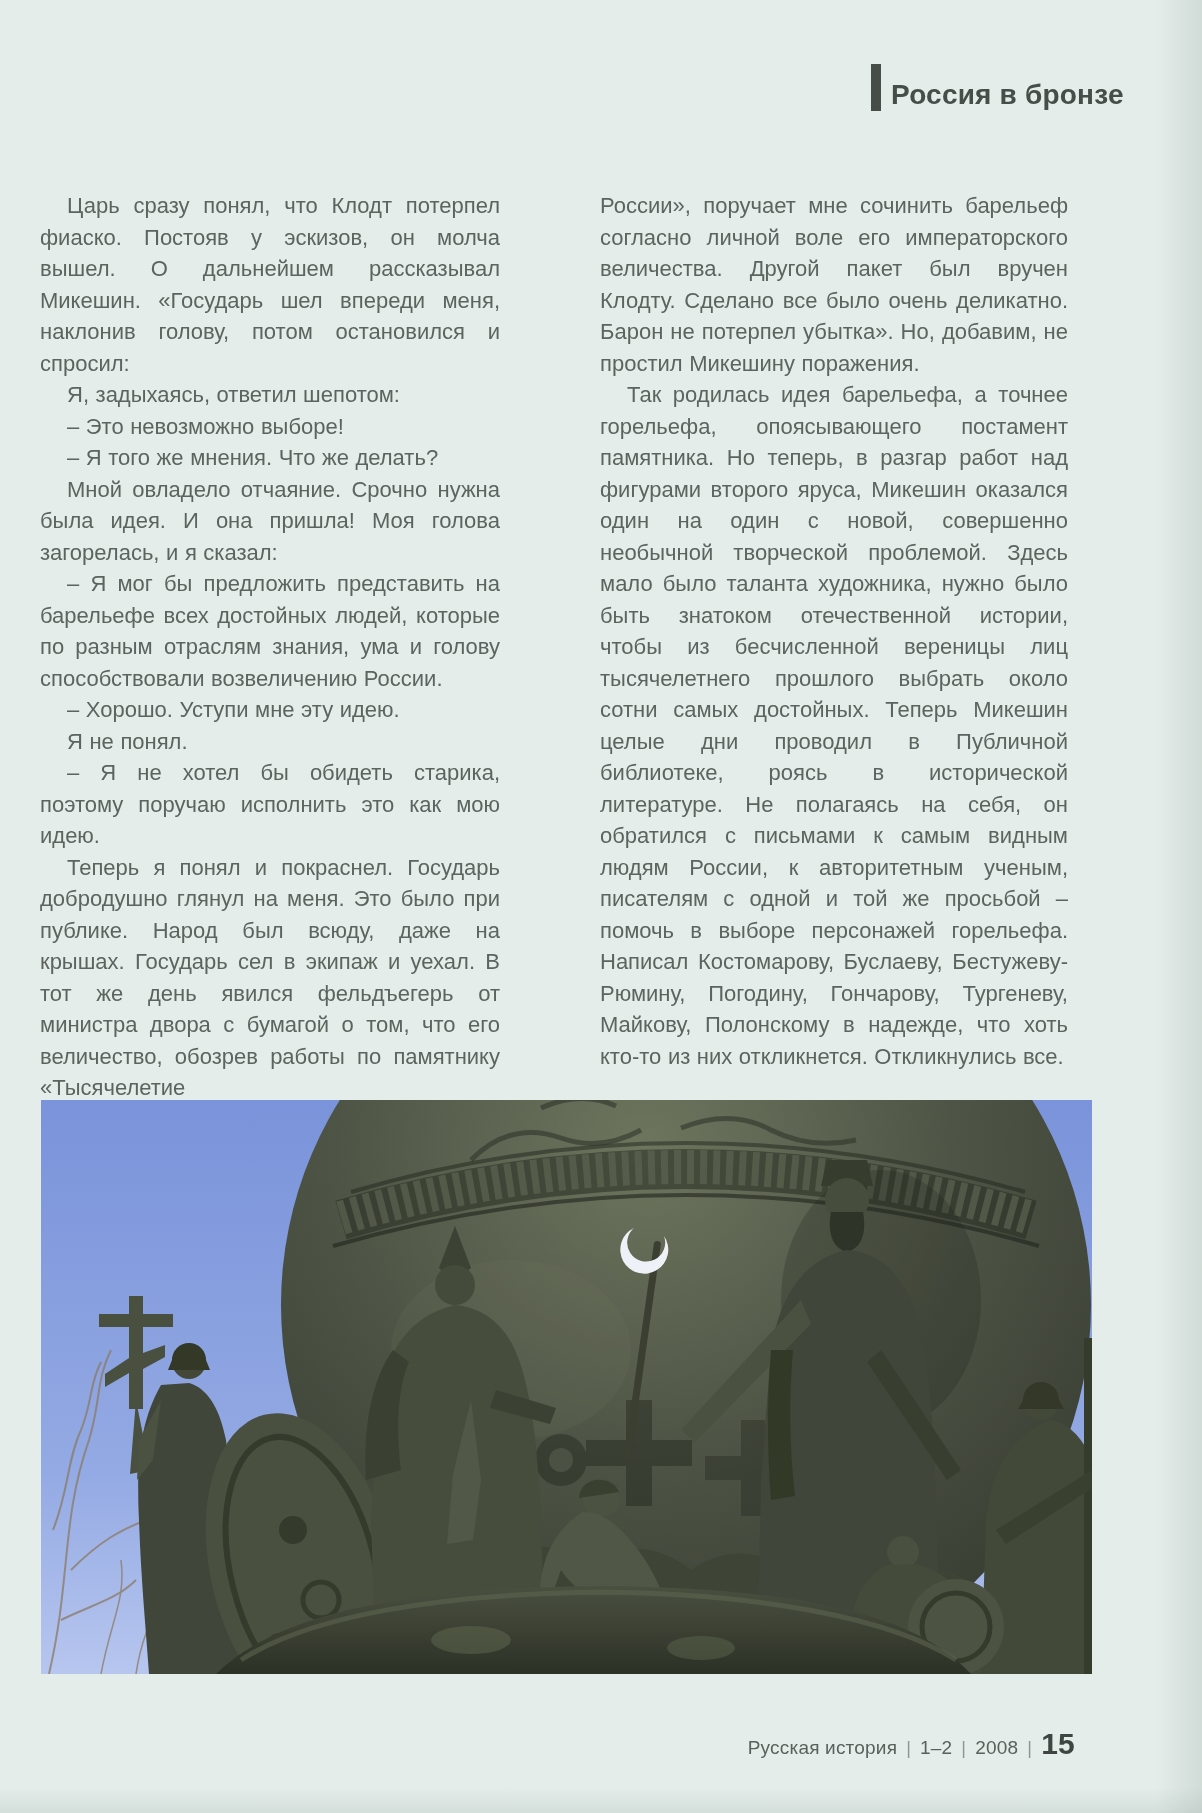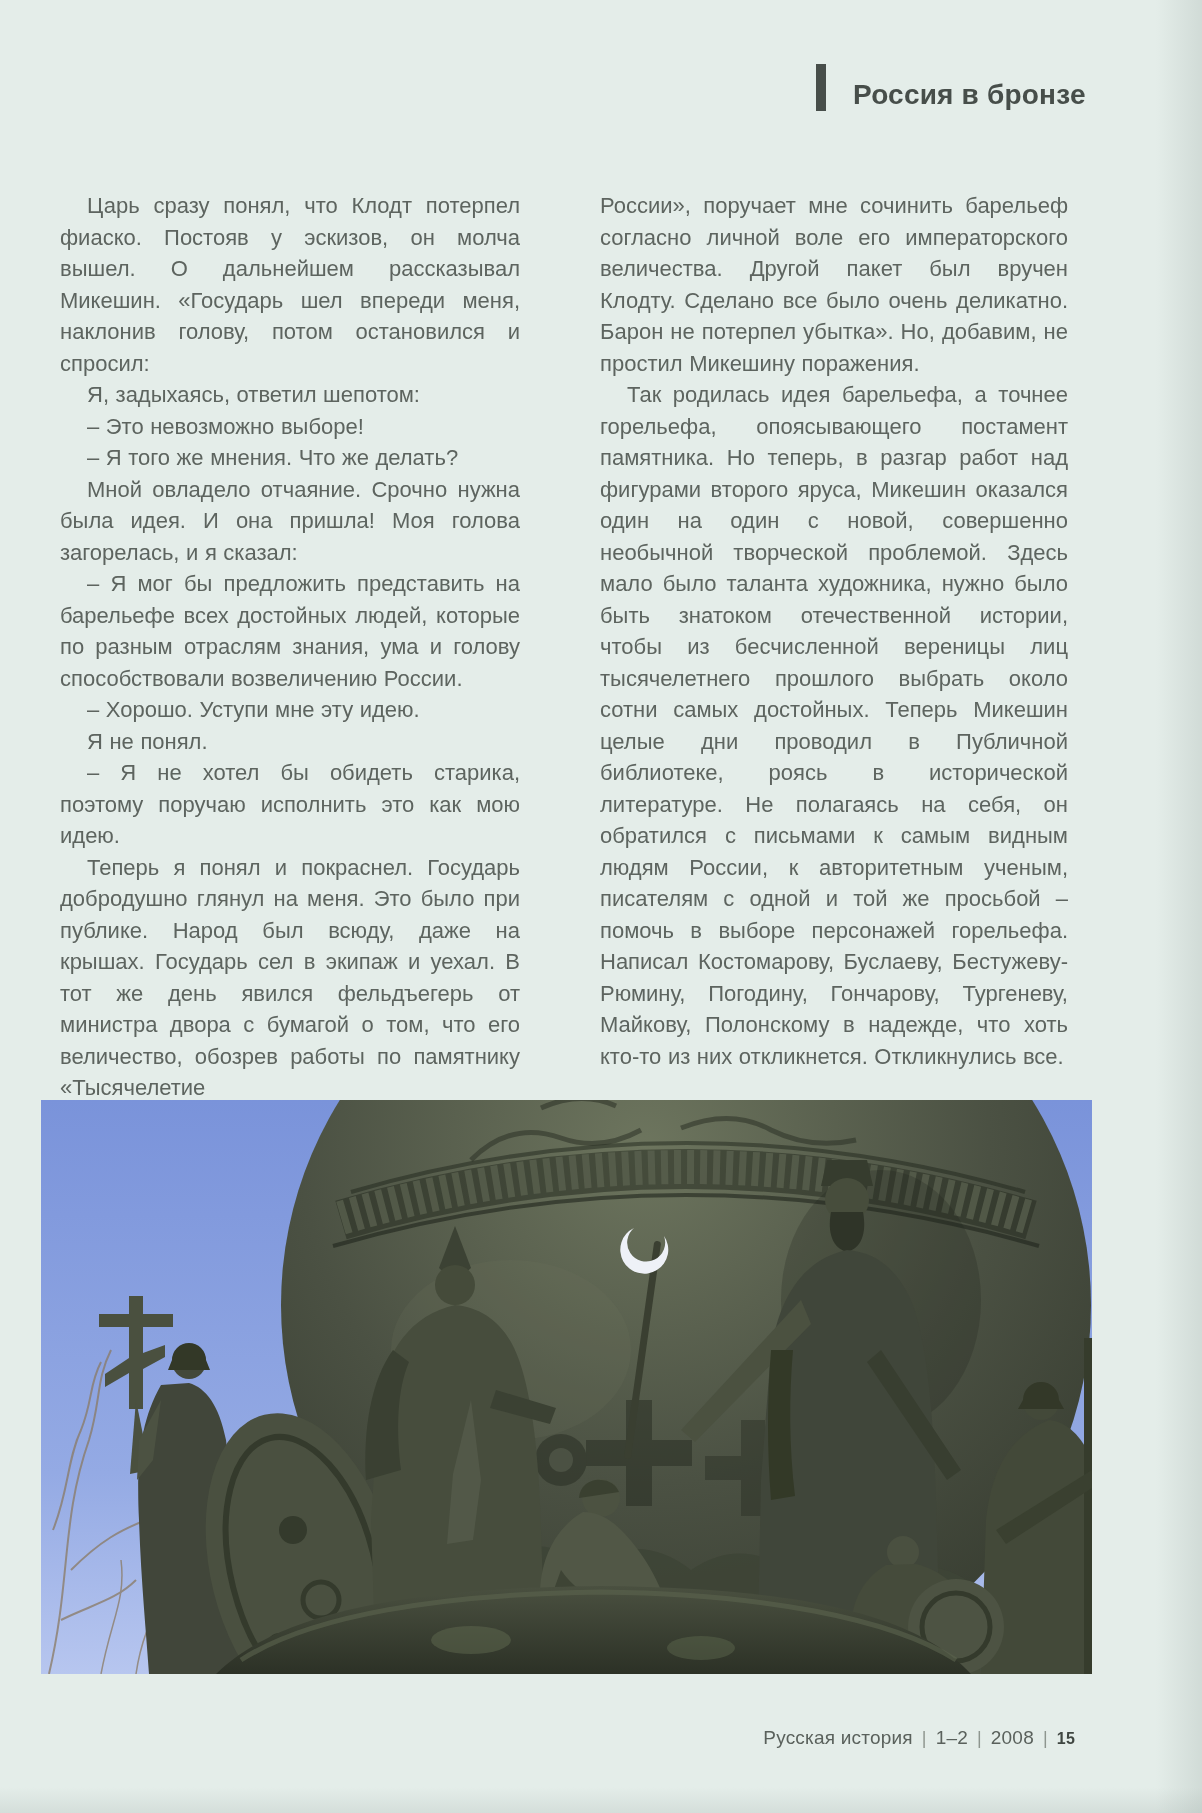--- a/index.html
+++ b/index.html
@@ -16,36 +16,36 @@
     background:linear-gradient(to right, rgba(150,165,158,0), rgba(140,155,150,.22));
     pointer-events:none;
   }
   .edge-shade-bottom{
     position:absolute; left:0; bottom:0; width:100%; height:26px;
     background:linear-gradient(to bottom, rgba(150,165,158,0), rgba(140,155,150,.18));
     pointer-events:none;
   }
 
   .section-header{
-    position:absolute; top:64px; left:816px;
-    display:flex; align-items:center; gap:27px;
+    position:absolute; top:64px; left:871px;
+    display:flex; align-items:center; gap:10px;
   }
   .header-rule{
     width:10px; height:47px;
     background: var(--heading-text, #474e4a);
   }
   .section-title{
     padding-top:14px;
     font-size:28px; font-weight:bold; letter-spacing:.2px;
     color: var(--heading-text, #474e4a);
   }
 
   .columns{ position:absolute; top:190px; left:40px; width:1028px; }
   .col{ position:absolute; top:0; }
-  .col-left{ left:0; width:460px;margin-left:20px; }
+  .col-left{ left:0; width:460px; }
   .col-right{ left:560px; width:468px; }
   .para{
     font-size:22px; line-height:31.5px;
     color: var(--body-text, #5d645f);
     text-align:justify;
     word-spacing:.02em;
   }
   .para.indent{ text-indent:27px; }
 
   .photo{
@@ -54,21 +54,21 @@
     background:#8aa0e0;
   }
   .photo svg{ display:block; width:100%; height:100%; }
 
   .page-footer{
     position:absolute; top:1727px; right:127px;
     display:flex; align-items:baseline; gap:9px;
     font-size:19px; color:#5a615c; letter-spacing:.2px;
   }
   .page-footer .sep{ color:#8e968f; font-size:18px; }
-  .page-number{ font-weight:bold; font-size:16px; color:#3f4641; }
+  .page-number{ font-weight:bold; font-size:30px; color:#3f4641; }
 </style>
 </head>
 <body>
 
 <div class="edge-shade-right"></div>
 <div class="edge-shade-bottom"></div>
 
 <header class="section-header">
   <span class="header-rule"></span>
   <h1 class="section-title">Россия в бронзе</h1>

